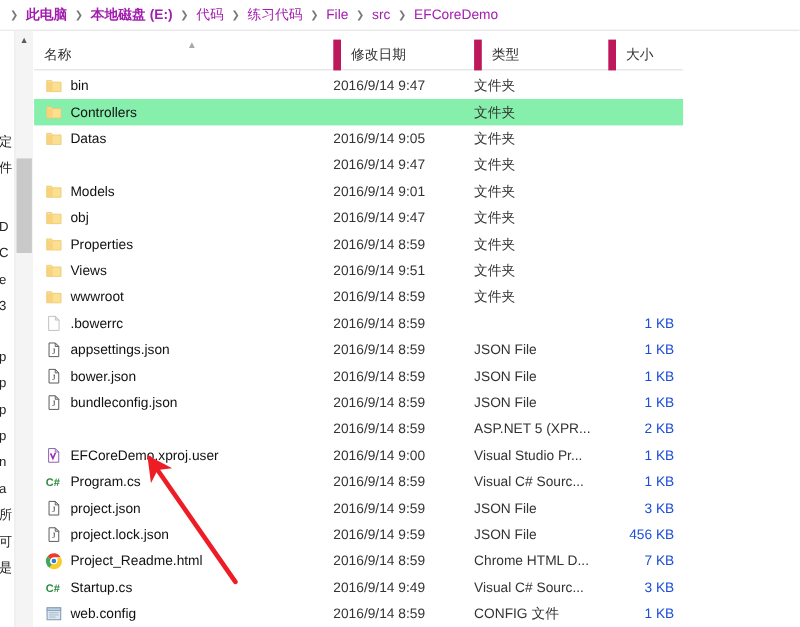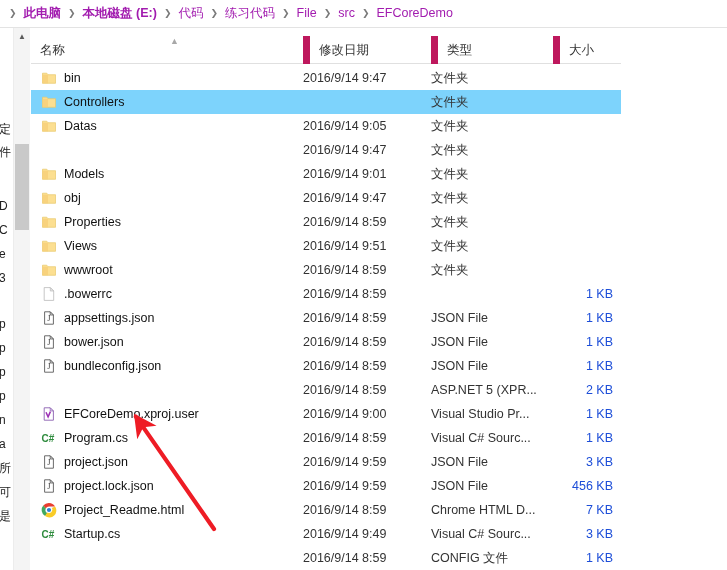--- a/index.html
+++ b/index.html
@@ -123,21 +123,21 @@
     position: absolute;
     left: 31px; top: 66px;
     width: 590px; height: 450px;
   }
   .row {
     position: relative;
     height: 24px;
     display: flex;
     align-items: center;
   }
-  .row.selected { background: #7dd3fc; }
+  .row.selected { background: #86efac; }
   .cell-name {
     position: absolute;
     left: 0; width: 270px;
     display: flex;
     align-items: center;
     gap: 7px;
     padding-left: 10px;
     font-size: 12.5px;
     color: #111111;
     white-space: nowrap;
@@ -497,20 +497,30 @@
               <text x="0.6" y="12" font-size="10" font-weight="bold" font-family="Liberation Sans, sans-serif" fill="#2e8b3d">C#</text>
             </svg>
           </span>
           <span>Startup.cs</span>
         </div>
         <div class="cell-date">2016/9/14 9:49</div>
         <div class="cell-type">Visual C# Sourc...</div>
         <div class="cell-size">3 KB</div>
       </div>
       <div class="row">
+        <div class="cell-name">
+          <span class="ico">
+            <svg width="16" height="16" viewBox="0 0 16 16">
+              <rect x="1.8" y="2.6" width="12.4" height="10.8" fill="#dbe7f2" stroke="#7e96ad" stroke-width="0.9"></rect>
+              <rect x="1.8" y="2.6" width="12.4" height="2.4" fill="#b9cfe2" stroke="#7e96ad" stroke-width="0.7"></rect>
+              <path d="M3.6 7h8.8M3.6 9h8.8M3.6 11h6" stroke="#9fb4c6" stroke-width="0.8"></path>
+            </svg>
+          </span>
+          <span>web.config</span>
+        </div>
         <div class="cell-date">2016/9/14 8:59</div>
         <div class="cell-type">CONFIG 文件</div>
         <div class="cell-size">1 KB</div>
       </div>
     </div>
 
   <svg id="annotation-arrow" viewBox="0 0 727 570">
     <defs>
       <marker id="redhead" markerWidth="6" markerHeight="6" refX="4.6" refY="3" orient="auto">
         <path d="M0,0.2 L5.4,3 L0,5.8 L1.5,3 Z" fill="#ee1c25"></path>

